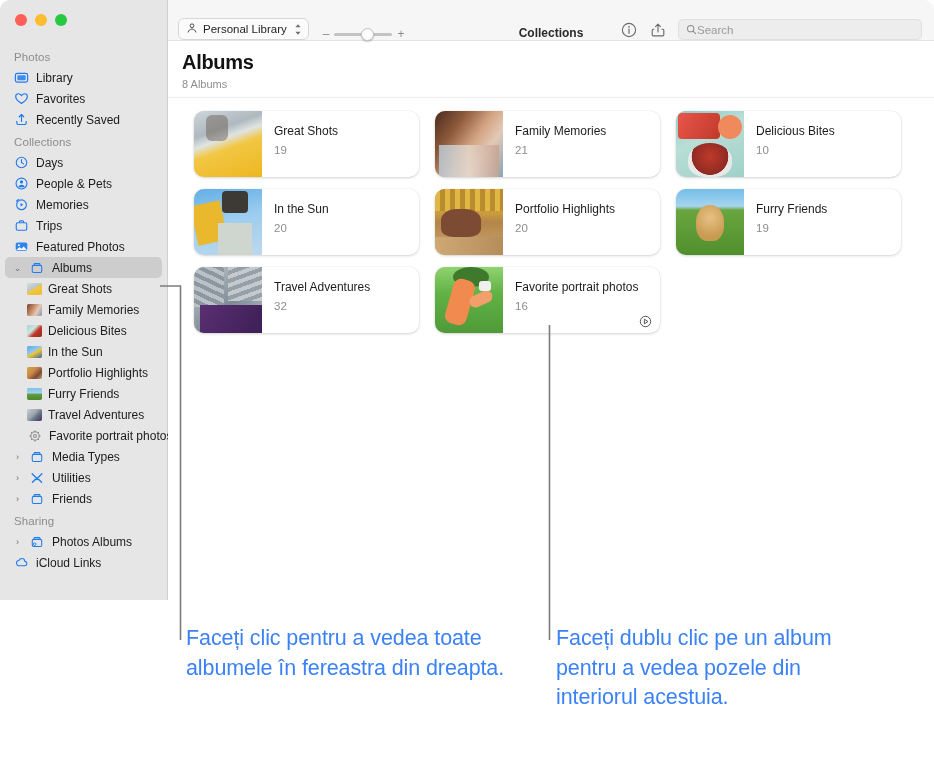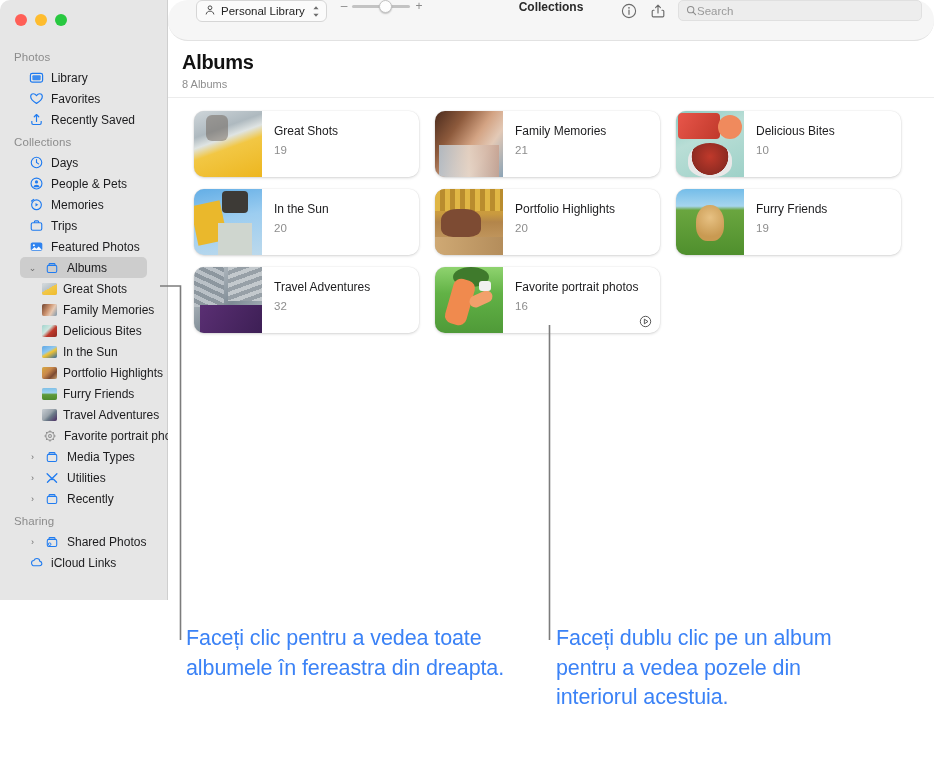--- a/index.html
+++ b/index.html
@@ -45,21 +45,21 @@
   .tl.green { background: #28c840; }
 
   .side-scroll { padding: 5px 0 0 0; }
 
   .sec-header {
     font-size: 11.5px; color: #8c8c8c; font-weight: 400;
     padding: 6px 0 4px 14px; letter-spacing: 0.1px;
   }
   .srow {
     display: flex; align-items: center; gap: 7px;
-    height: 21px; margin: 0 20px; padding-left: 8px;
+    height: 21px; margin: 0 5px; padding-left: 8px;
     border-radius: 5px;
     font-size: 12px; color: #222; white-space: nowrap;
   }
   .srow.selected { background: #cdcdcd; }
   .srow.child { padding-left: 22px; gap: 6px; }
   .srow .label { font-size: 12px; color: #1c1c1e; line-height: 1; }
   .srow .disclosure {
     width: 9px; flex: 0 0 9px; color: #6d6d6d; font-size: 9px;
     display: flex; align-items: center; justify-content: center;
   }
@@ -74,23 +74,22 @@
   .thumb i { position: absolute; display: block; }
 
   
   .main { flex: 1 1 auto; height: 600px; background: #fff;
           display: flex; flex-direction: column; position: relative; }
 
   .toolbar {
     height: 41px; flex: 0 0 41px;
     background: #f6f6f6;
     border-bottom: 1px solid #e2e2e2;
-    display: flex; align-items: flex-start; padding: 0 12px 0 28px;
+    display: flex; align-items: flex-end; padding: 0 12px 0 10px;
     position: relative;
-    border-radius: 20px;
   }
   .lib-pop {
     display: flex; align-items: center; gap: 5px;
     border: 1px solid #d6d6d6; background: #fbfbfb;
     border-radius: 6px; height: 22px; padding: 0 6px 0 7px;
     font-size: 11.5px; color: #242424;
   }
   .lib-pop .chev { font-size: 9px; color: #6e6e6e; line-height: 1;
                    display: flex; flex-direction: column; gap: 0px; margin-left: 2px;}
 
@@ -347,35 +346,35 @@
         </div>
 
         <div class="srow">
           <span class="disclosure">›</span>
           <span class="ico">
             <svg width="14" height="14" viewBox="0 0 16 16">
                 <rect x="2.6" y="5" width="10.8" height="8.1" rx="1.6" fill="none" stroke="#1f7bf0" stroke-width="1.2"></rect>
                 <path d="M4.6 5V3.9c0-.5.4-.9.9-.9h5c.5 0 .9.4.9.9V5" fill="none" stroke="#1f7bf0" stroke-width="1.2"></path>
               </svg>
           </span>
-          <span class="label">Recently</span>
+          <span class="label">Friends</span>
         </div>
 
         <div class="sec-header">Sharing</div>
 
         <div class="srow">
           <span class="disclosure">›</span>
           <span class="ico">
             <svg width="14" height="14" viewBox="0 0 16 16">
                 <rect x="2.6" y="5" width="10.8" height="8.1" rx="1.6" fill="none" stroke="#1f7bf0" stroke-width="1.2"></rect>
                 <path d="M4.6 5V3.9c0-.5.4-.9.9-.9h5c.5 0 .9.4.9.9V5" fill="none" stroke="#1f7bf0" stroke-width="1.2"></path>
                 <circle cx="5.3" cy="10.5" r="1.5" fill="none" stroke="#1f7bf0" stroke-width="1.1"></circle>
               </svg>
           </span>
-          <span class="label">Shared Photos</span>
+          <span class="label">Photos Albums</span>
         </div>
 
         <div class="srow">
           <span class="ico">
             <svg width="15" height="15" viewBox="0 0 16 16">
                 <path d="M4.6 11.4h6.6c1.4 0 2.5-1 2.5-2.3 0-1.2-.9-2.2-2.1-2.3-.2-1.7-1.6-3-3.3-3-1.4 0-2.6.9-3.1 2.1-1.4.1-2.5 1.2-2.5 2.6s1.2 2.9 1.9 2.9z" fill="none" stroke="#1f7bf0" stroke-width="1.15" stroke-linejoin="round"></path>
               </svg>
           </span>
           <span class="label">iCloud Links</span>
         </div>

